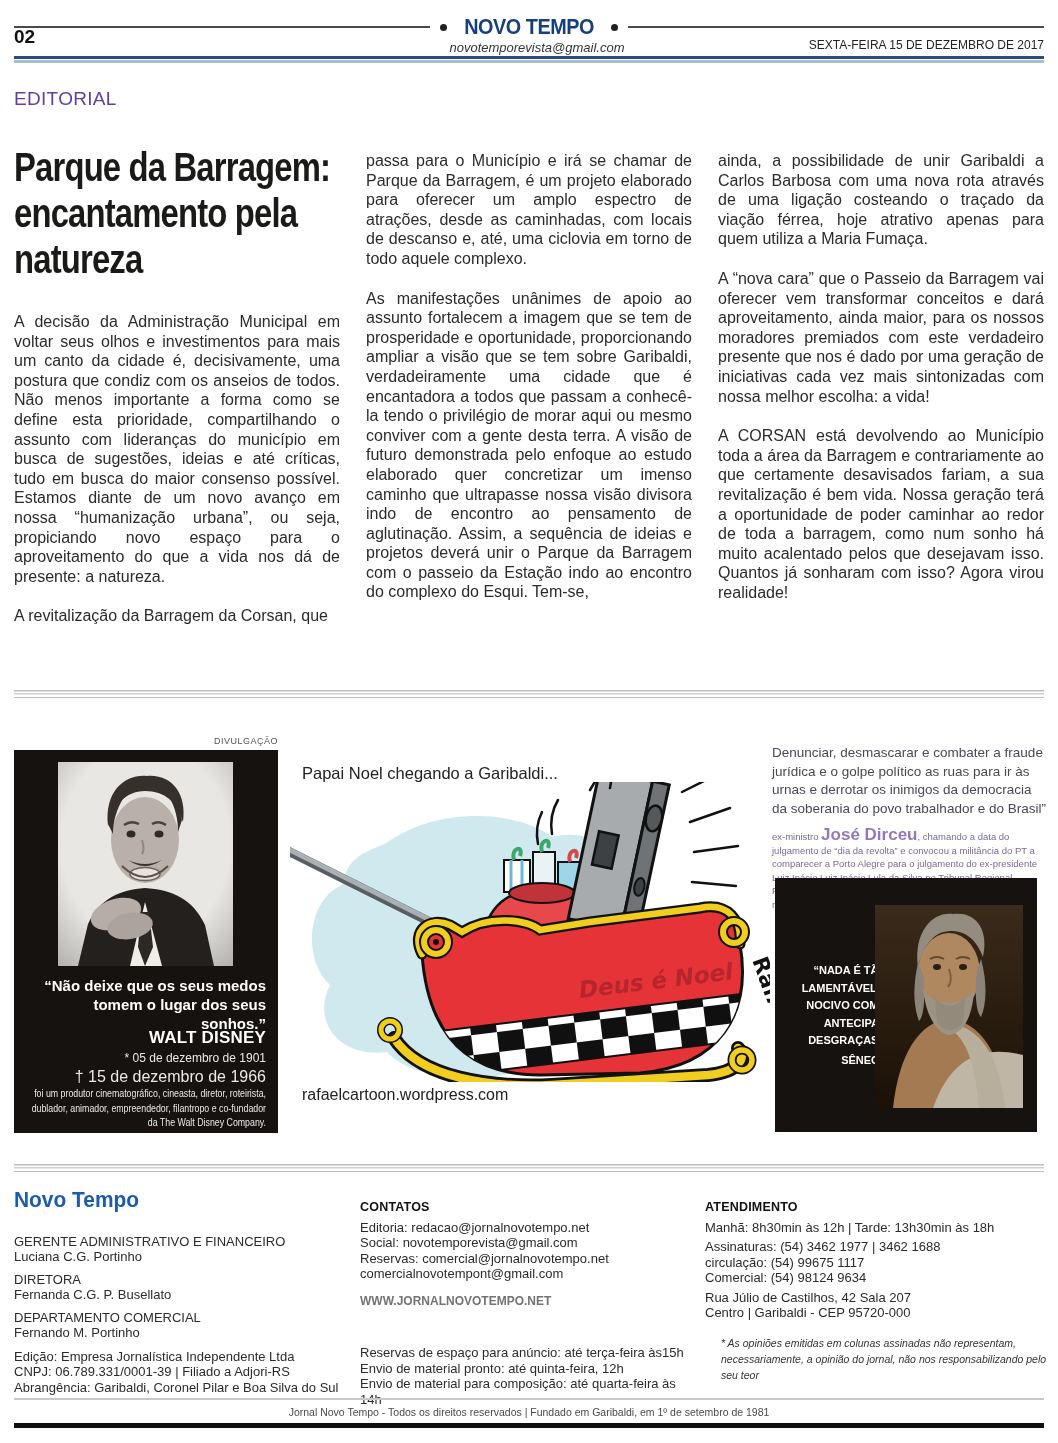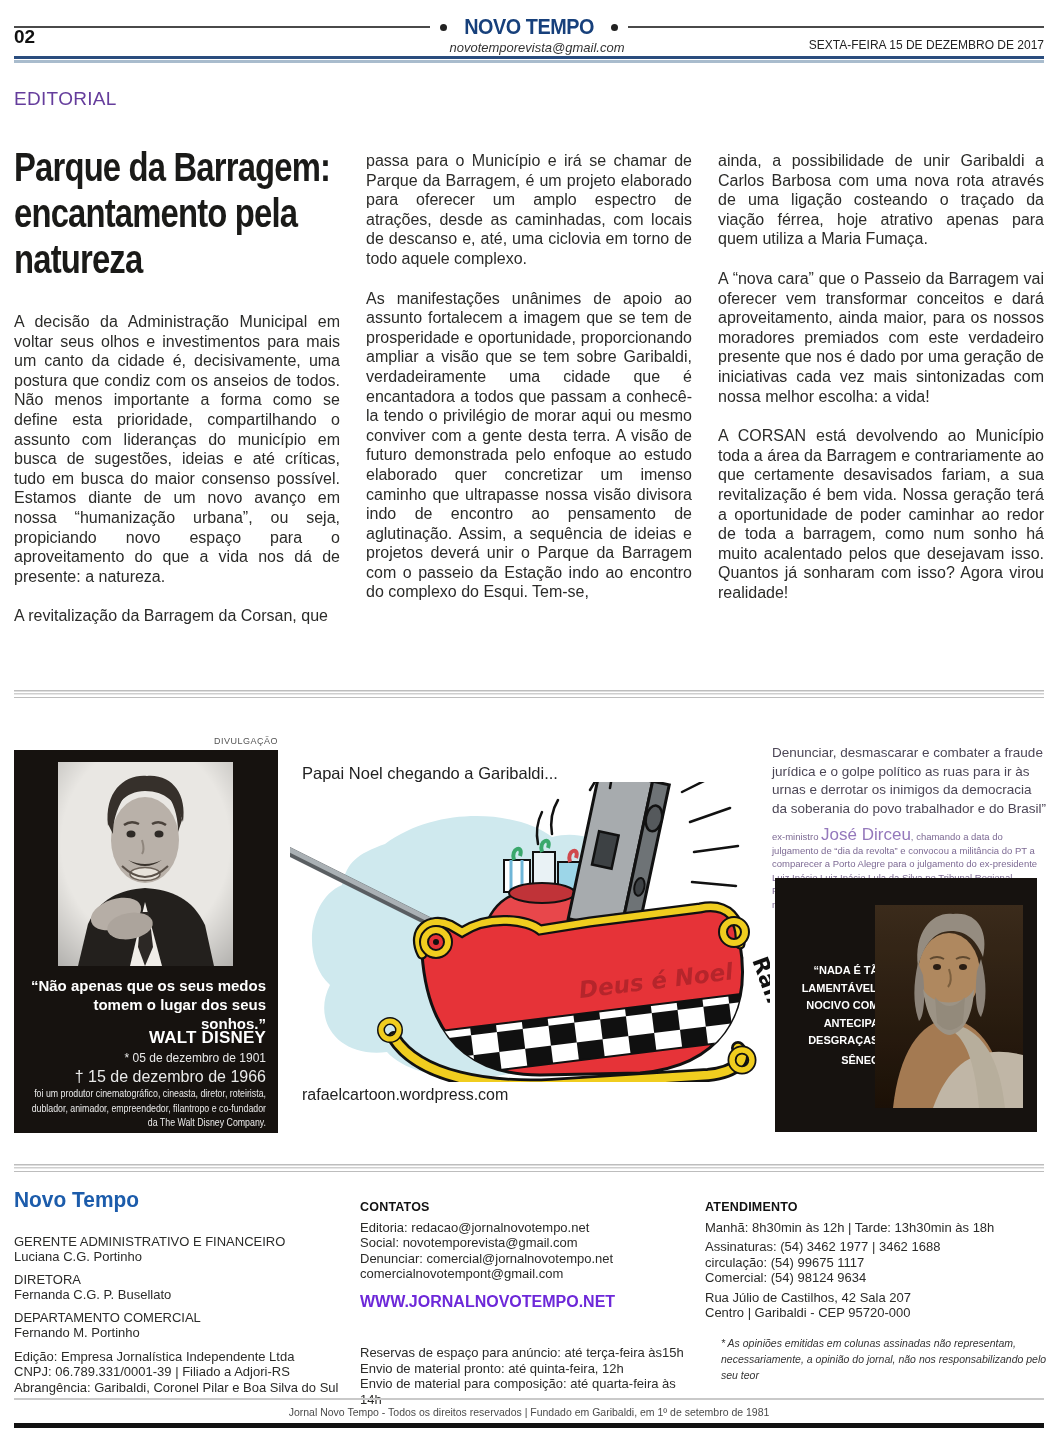--- a/index.html
+++ b/index.html
@@ -57,40 +57,40 @@
   
   .cartoon{position:absolute;left:290px;top:752px;width:480px;height:382px;}
   .cartoon-caption-top{position:absolute;left:12px;top:12px;font-size:16.5px;color:#222;}
   .cartoon-art{position:absolute;left:0;top:30px;}
   .cartoon-caption-bottom{position:absolute;left:12px;top:334px;font-size:16px;color:#222;}
 
   
   .dirceu{position:absolute;left:772px;top:744px;width:274px;}
   .dirceu-quote{font-size:13.5px;line-height:18.5px;color:#4c4656;margin:0;}
   .dirceu-attr{margin:10px 0 0 0;font-size:9.5px;line-height:13.5px;color:#7d6a94;}
-  .dirceu-attr .big-name{font-size:17px;color:#9478bb;font-weight:normal;}
+  .dirceu-attr .big-name{font-size:17px;color:#9478bb;font-weight:bold;}
 
   
   .seneca-box{position:absolute;left:775px;top:878px;width:262px;height:254px;background:#16120f;}
   .seneca-quote{position:absolute;left:20px;top:84px;width:92px;text-align:right;
                 color:#fff;font-size:11px;line-height:17.5px;font-weight:bold;}
   .seneca-name{margin-top:2px;}
   .seneca-photo{position:absolute;left:100px;top:27px;width:148px;height:203px;}
 
   
   .foot-col{position:absolute;font-size:13px;line-height:15.5px;color:#2b2b29;}
   .foot-left{left:14px;top:1192px;width:334px;}
   .foot-brand{font-size:22px;font-weight:900;color:#1c5cab;margin:0 0 26px 0;transform:scaleX(.95);transform-origin:left top;}
   .role{margin:0 0 7px 0;}
   .foot-info{margin-top:8px;}
   .foot-mid{left:360px;top:1200px;width:336px;}
   .foot-right{left:705px;top:1200px;width:344px;}
   .foot-heading{font-size:12.5px;font-weight:900;letter-spacing:.2px;color:#111;margin:0 0 0 0;}
   .foot-block{margin-top:4px;}
-  .foot-web{margin-top:12px;font-weight:900;font-size:16px;color:#6d28d9;}
+  .foot-web{margin-top:12px;font-weight:900;font-size:12px;color:#737373;}
   .foot-deadlines{margin-top:36px;}
   .foot-note{margin-top:14px;font-size:10.5px;line-height:16px;font-style:italic;color:#333;margin-left:16px;}
 
   .bottom-gray-rule{position:absolute;left:14px;right:14px;top:1398px;height:2px;background:#c9c9c9;}
   .bottom-caption{position:absolute;left:0;right:0;top:1406px;text-align:center;font-size:10.5px;color:#4a4a4a;}
   .bottom-black-rule{position:absolute;left:14px;right:14px;top:1423px;height:5px;background:#111;}
 </style>
 </head>
 <body>
 
@@ -158,21 +158,21 @@
       <ellipse cx="73" cy="72" rx="4.5" ry="3.5" fill="#2e2a26"></ellipse>
       <ellipse cx="101" cy="72" rx="4.5" ry="3.5" fill="#2e2a26"></ellipse>
       <path d="M66,63 Q73,58 81,62" stroke="#4a423b" stroke-width="2.5" fill="none"></path>
       <path d="M94,62 Q101,58 108,63" stroke="#4a423b" stroke-width="2.5" fill="none"></path>
       <path d="M84,78 Q87,88 84,92" stroke="#8f867d" stroke-width="2" fill="none"></path>
       <path d="M70,98 Q87,106 104,98 Q95,104 87,104 Q79,104 70,98 Z" fill="#3a332d"></path>
       <ellipse cx="87" cy="112" rx="15" ry="6.5" fill="#e7e2da" stroke="#6b6158" stroke-width="1.5"></ellipse>
       <path d="M64,104 Q87,126 110,104" stroke="#5a5149" stroke-width="2" fill="none"></path>
     </svg>
     <div class="disney-quote">
-      <div>“Não apenas que os seus medos</div>
+      <div>“Não deixe que os seus medos</div>
       <div>tomem o lugar dos seus sonhos.”</div>
     </div>
     <div class="disney-name">WALT DISNEY</div>
     <div class="disney-birth">* 05 de dezembro de 1901</div>
     <div class="disney-death">† 15 de dezembro de 1966</div>
     <div class="disney-bio">foi um produtor cinematográfico, cineasta, diretor, roteirista, dublador, animador, empreendedor, filantropo e co-fundador da The Walt Disney Company.</div>
   </div>
 
   <div class="cartoon">
     <div class="cartoon-caption-top">Papai Noel chegando a Garibaldi...</div>
@@ -329,21 +329,21 @@
       <div>CNPJ: 06.789.331/0001-39  |  Filiado a Adjori-RS</div>
       <div>Abrangência: Garibaldi, Coronel Pilar e Boa Silva do Sul</div>
     </div>
   </div>
 
   <div class="foot-col foot-mid">
     <div class="foot-heading">CONTATOS</div>
     <div class="foot-block">
       <div>Editoria: redacao@jornalnovotempo.net</div>
       <div>Social: novotemporevista@gmail.com</div>
-      <div>Denunciar: comercial@jornalnovotempo.net</div>
+      <div>Reservas: comercial@jornalnovotempo.net</div>
       <div>comercialnovotempont@gmail.com</div>
     </div>
     <div class="foot-web">WWW.JORNALNOVOTEMPO.NET</div>
     <div class="foot-deadlines">
       <div>Reservas de espaço para anúncio: até terça-feira às15h</div>
       <div>Envio de material pronto: até quinta-feira, 12h</div>
       <div>Envio de material para composição: até quarta-feira às 14h</div>
     </div>
   </div>
 

